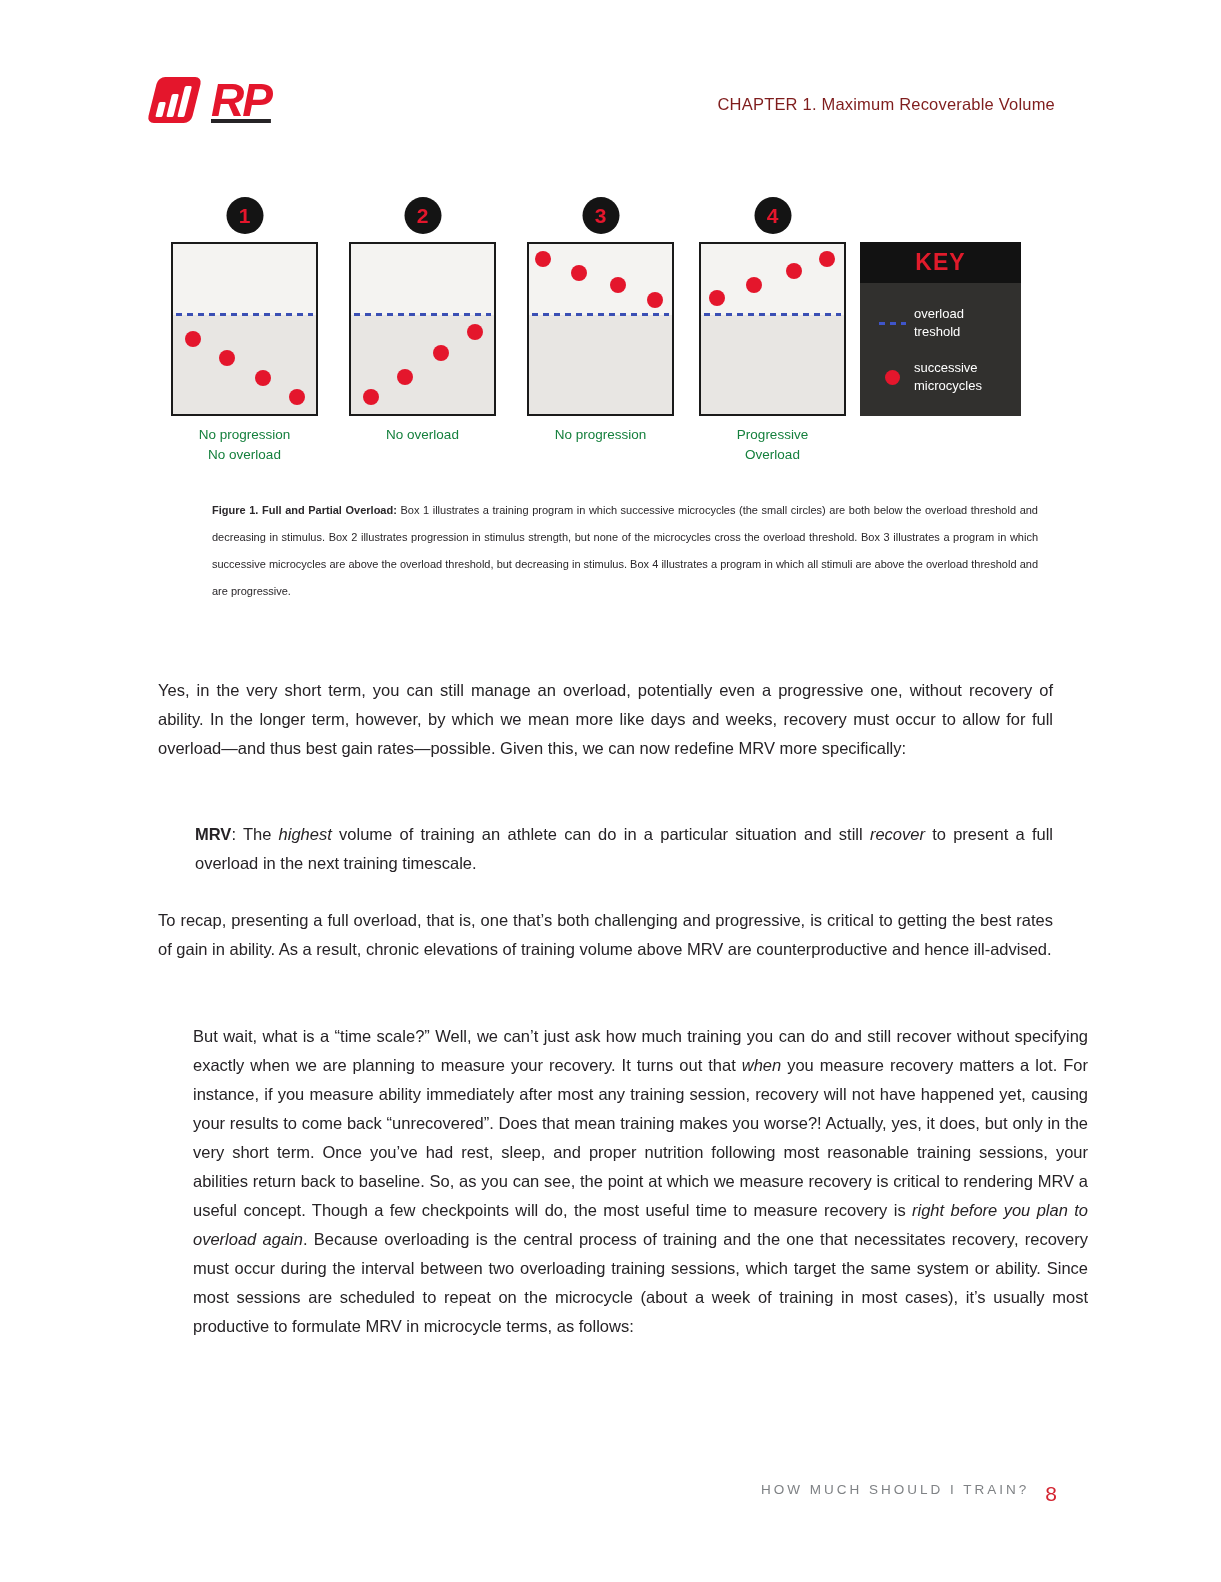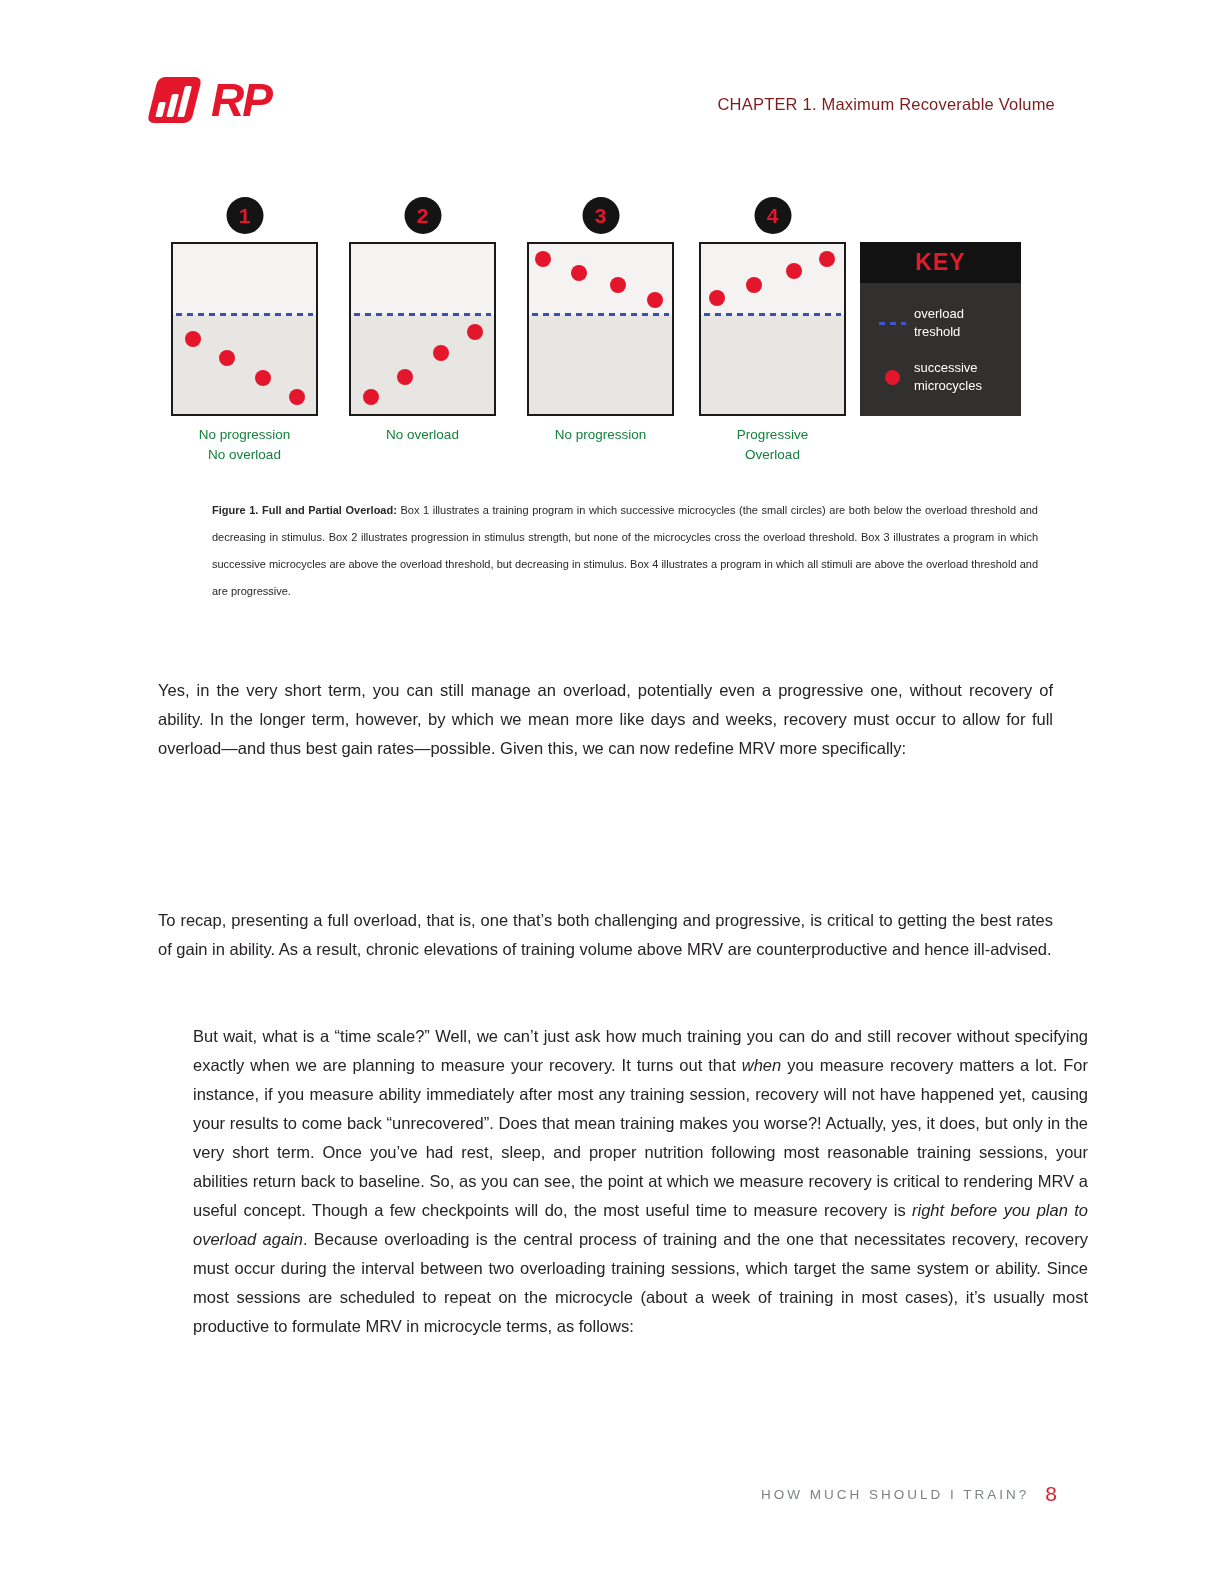--- a/index.html
+++ b/index.html
@@ -3,21 +3,21 @@
 <meta charset="utf-8">
 <style>
   * { margin:0; padding:0; box-sizing:border-box; }
   html,body { background:#ffffff; }
   .page {
     position:relative; width:1221px; height:1582px; background:#ffffff;
     font-family:"Liberation Sans", sans-serif; color:#262326; overflow:hidden;
   }
 
   
-  .logo { position:absolute; left:143px; top:74px; display:flex; align-items:center; }
+  .logo { position:absolute; left:143px; top:74px; display:flex; align-items:center;text-decoration:underline; }
   .logo-mark { display:block; }
   .logo-text {
     font-size:46px; font-weight:700; font-style:italic; color:#e4162c;
     letter-spacing:-2px; line-height:1; margin-left:2px;
   }
   .chapter {
     position:absolute; right:166px; top:95px; font-size:16.5px; color:#7f1d1d;
     letter-spacing:0.2px;
   }
 
@@ -74,21 +74,21 @@
   .p1 { top:676px; }
   .quote { position:absolute; left:195px; top:820px; width:858px; font-size:16.5px; line-height:29px; text-align:justify; }
   .p3 { top:906px; }
   .p4 { top:1022px;margin-left:35px; }
   b, .b { font-weight:700; }
   i, .i { font-style:italic; }
 
   
   .footer {
     position:absolute; right:164px; top:1482px;
-    display:flex; align-items:center; gap:16px;
+    display:flex; gap:16px;
   }
   .footer-title { font-size:13.5px; letter-spacing:3px; color:#7f8285; }
   .footer-page { font-size:21px; color:#d32330; }
 </style>
 </head>
 <body>
 
 <div class="page">
 
   <div class="logo">
@@ -181,20 +181,21 @@
           <span class="key-label">successive
 microcycles</span>
         </div>
       </div>
     </aside>
   </section>
 
   <p class="caption"><span class="b">Figure 1. Full and Partial Overload: </span><span>Box 1 illustrates a training program in which successive microcycles (the small circles) are both below the overload threshold and decreasing in stimulus. Box 2 illustrates progression in stimulus strength, but none of the microcycles cross the overload threshold. Box 3 illustrates a program in which successive microcycles are above the overload threshold, but decreasing in stimulus. Box 4 illustrates a program in which all stimuli are above the overload threshold and are progressive.</span></p>
 
   <p class="bodytext p1"><span>Yes, in the very short term, you can still manage an overload, potentially even a progressive one, without recovery of ability. In the longer term, however, by which we mean more like days and weeks, recovery must occur to allow for full overload—and thus best gain rates—possible. Given this, we can now redefine MRV more specifically:</span></p>
+  <p class="quote"><span class="b">MRV</span><span>: The </span><span class="i">highest</span><span> volume of training an athlete can do in a particular situation and still </span><span class="i">recover</span><span> to present a full overload in the next training timescale.</span></p>
   <p class="bodytext p3"><span>To recap, presenting a full overload, that is, one that’s both challenging and progressive, is critical to getting the best rates of gain in ability. As a result, chronic elevations of training volume above MRV are counterproductive and hence ill-advised.</span></p>
   <p class="bodytext p4"><span>But wait, what is a “time scale?” Well, we can’t just ask how much training you can do and still recover without specifying exactly when we are planning to measure your recovery. It turns out that </span><span class="i">when</span><span> you measure recovery matters a lot. For instance, if you measure ability immediately after most any training session, recovery will not have happened yet, causing your results to come back “unrecovered”. Does that mean training makes you worse?! Actually, yes, it does, but only in the very short term. Once you’ve had rest, sleep, and proper nutrition following most reasonable training sessions, your abilities return back to baseline. So, as you can see, the point at which we measure recovery is critical to rendering MRV a useful concept. Though a few checkpoints will do, the most useful time to measure recovery is </span><span class="i">right before you plan to overload again</span><span>. Because overloading is the central process of training and the one that necessitates recovery, recovery must occur during the interval between two overloading training sessions, which target the same system or ability. Since most sessions are scheduled to repeat on the microcycle (about a week of training in most cases), it’s usually most productive to formulate MRV in microcycle terms, as follows:</span></p>
 
   <div class="footer">
     <span class="footer-title">HOW MUCH SHOULD I TRAIN?</span>
     <span class="footer-page">8</span>
   </div>
 
 </div>
 

